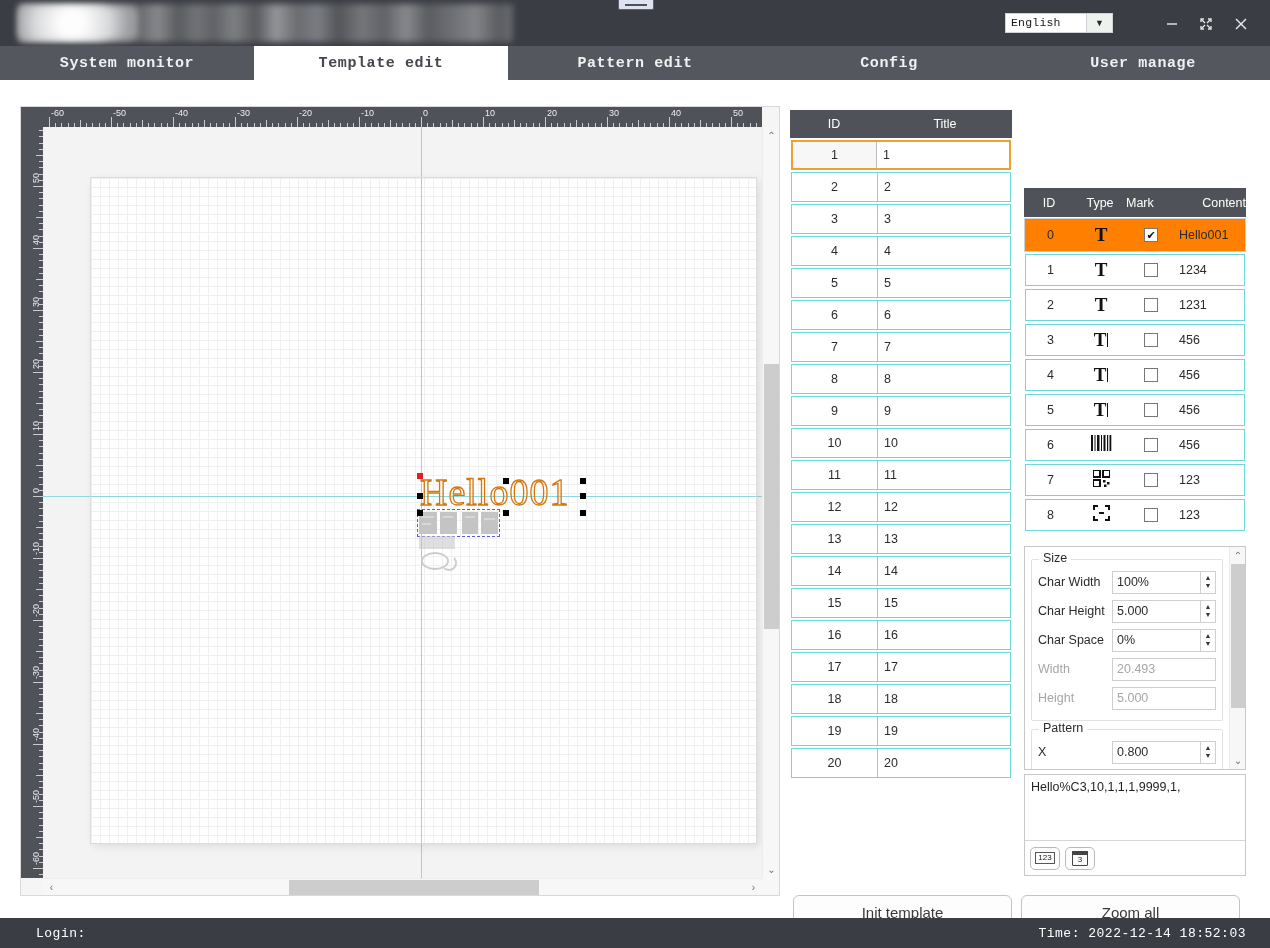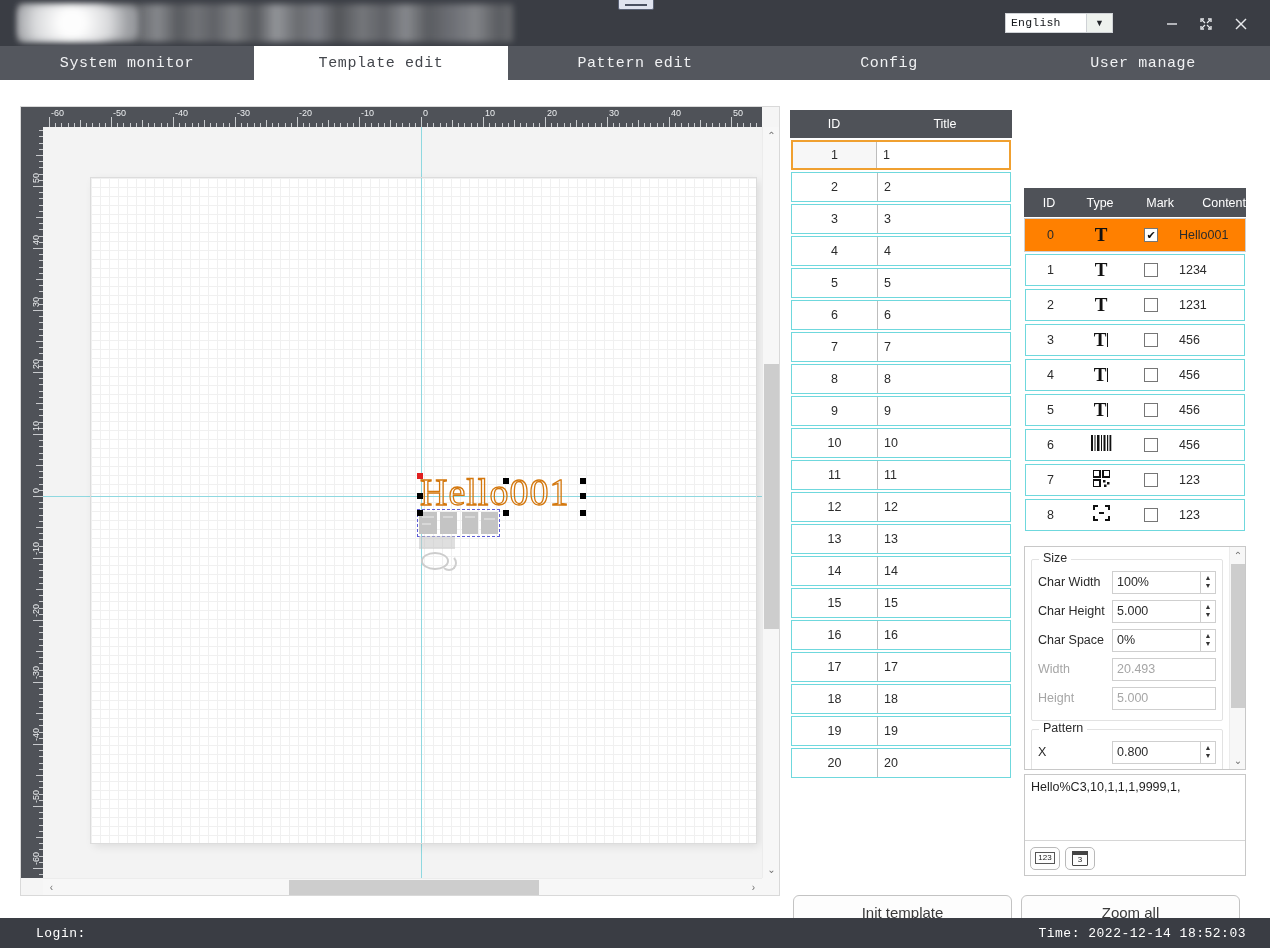--- a/index.html
+++ b/index.html
@@ -67,21 +67,21 @@
 
   
   .navbar {
     position: absolute; left: 0; top: 46px; width: 1270px; height: 34px;
     background: #54575e;
     display: flex;
   }
   .navtab {
     height: 34px; display: flex; align-items: center; justify-content: center;
     font-family: "Liberation Mono", monospace;
-    font-size: 15px; color: #f0f1f3; letter-spacing: .6px;
+    font-size: 15px; color: #f0f1f3; letter-spacing: .6px; font-weight: bold;
   }
   .navtab.active {
     background: #ffffff; color: #44474d;
   }
   .nt0 { width: 254px; }
   .nt1 { width: 254px; }
   .nt2 { width: 254px; }
   .nt3 { width: 254px; }
   .nt4 { width: 254px; }
 
@@ -235,21 +235,21 @@
   .obj-list {
     position: absolute; left: 1024px; top: 108px; width: 222px; height: 350px;
     background: #fff;
   }
   .obj-head {
     display: flex; height: 29px; background: #4f5258; color: #fff;
     font-size: 12.5px; align-items: center;
   }
   .obj-head .o-id { width: 50px; text-align: center; }
   .obj-head .o-type { width: 52px; text-align: center; }
-  .obj-head .o-mark { width: 48px; text-align: right; }
+  .obj-head .o-mark { width: 48px; text-align: left; }
   .obj-head .o-content { flex: 1; text-align: right; }
   .obj-rows { padding-top: 2px; }
   .obj-row {
     display: flex; height: 32px; margin: 0 1px 3px 1px;
     border: 1px solid #6fd8dd; background: #fff; align-items: center;
   }
   .obj-row.sel { background: #ff8000; border: 1px solid #ff8000;
                  outline: 1px solid #d0d0d0; }
   .obj-row .o-id { width: 49px; text-align: center; font-size: 12.5px; color: #2b2b2b; }
   .obj-row .o-type { width: 52px; display: flex; align-items: center; justify-content: center; }

